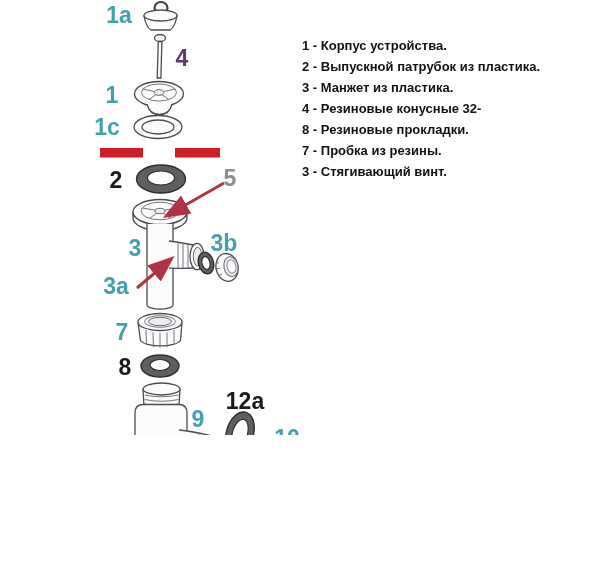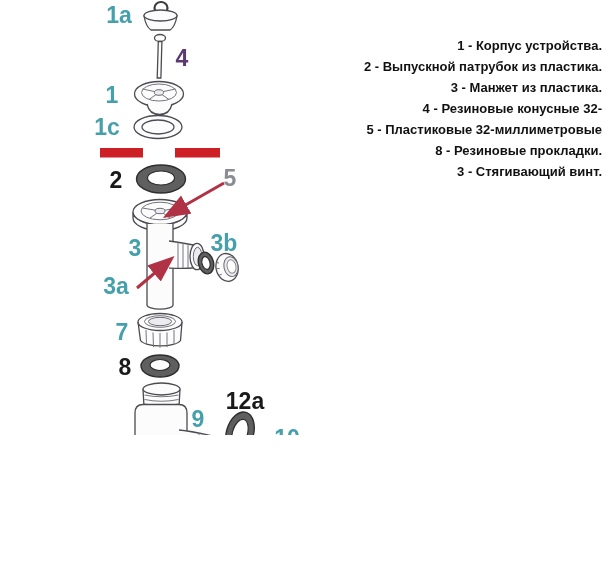--- a/index.html
+++ b/index.html
@@ -16,21 +16,21 @@
   .lab{font-weight:bold;font-size:23px;text-anchor:middle;}
   .lab-teal{fill:#45a0ab;}
   .lab-black{fill:#1a1a1a;}
   .lab-purple{fill:#5c3a70;}
   .lab-gray{fill:#8b8b93;}
   .red-arrow{stroke:#b03245;stroke-width:3;fill:none;}
   #legend{
     position:absolute;left:302px;top:35px;width:300px;
     font-weight:bold;font-size:13px;line-height:21px;color:#111111;
   }
-  .legend-line{white-space:nowrap;text-align:right;}
+  .legend-line{white-space:nowrap;}
 </style>
 </head>
 <body>
 
 <div id="stage">
 
   <svg id="diagram-svg" width="610" height="581" viewBox="0 0 610 581">
     <defs>
       <marker id="arrh" markerWidth="9" markerHeight="8" refX="7" refY="3.5" orient="auto">
         <path d="M0,0 L9,3.5 L0,7 Z" fill="#b03245"></path>
@@ -172,18 +172,18 @@
     <text x="241" y="532" class="lab lab-black">12b</text>
     <text x="117" y="530" class="lab lab-black">14</text>
     <text x="117" y="572" class="lab lab-teal">13</text>
   </svg>
 
   <div id="legend">
     <div class="legend-line">1 - Корпус устройства.</div>
     <div class="legend-line">2 - Выпускной патрубок из пластика.</div>
     <div class="legend-line">3 - Манжет из пластика.</div>
     <div class="legend-line">4 - Резиновые конусные 32-</div>
-    <div class="legend-line">5 - Пластиковые 32-миллиметровые</div>
     <div class="legend-line">8 - Резиновые прокладки.</div>
+    <div class="legend-line">7 - Пробка из резины.</div>
     <div class="legend-line">3 - Стягивающий винт.</div>
   </div>
 
 </div>
 
 </body></html>

